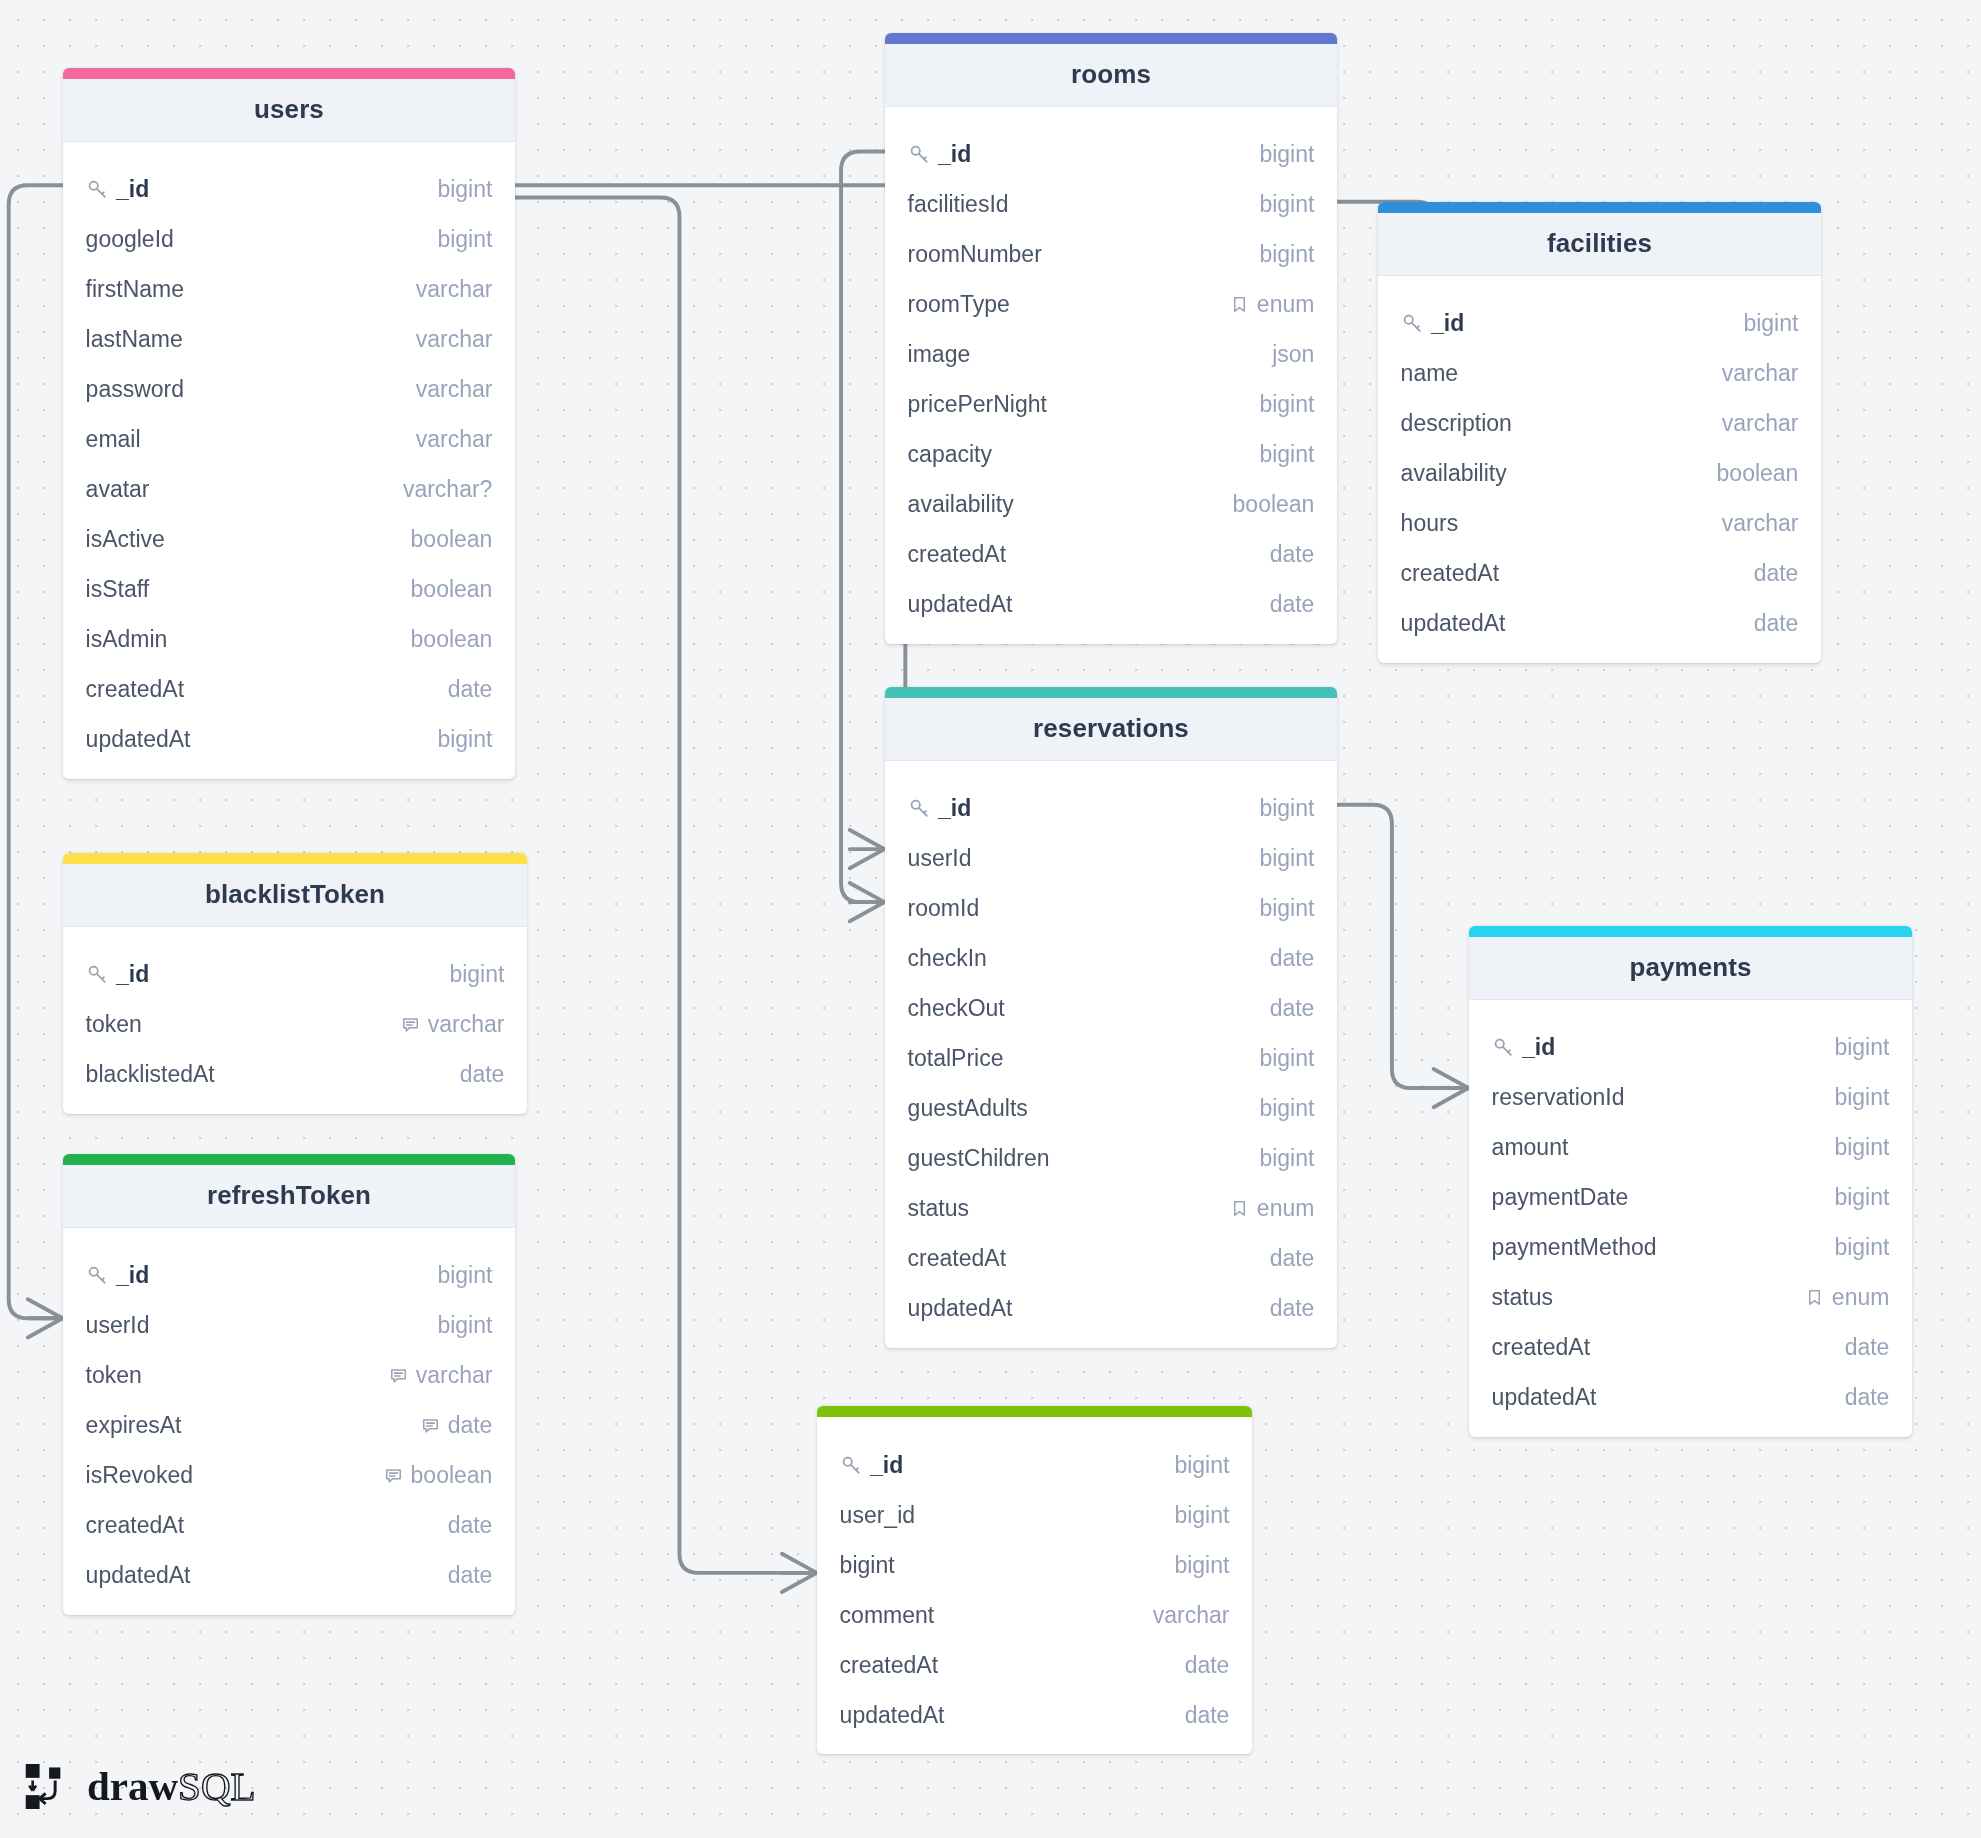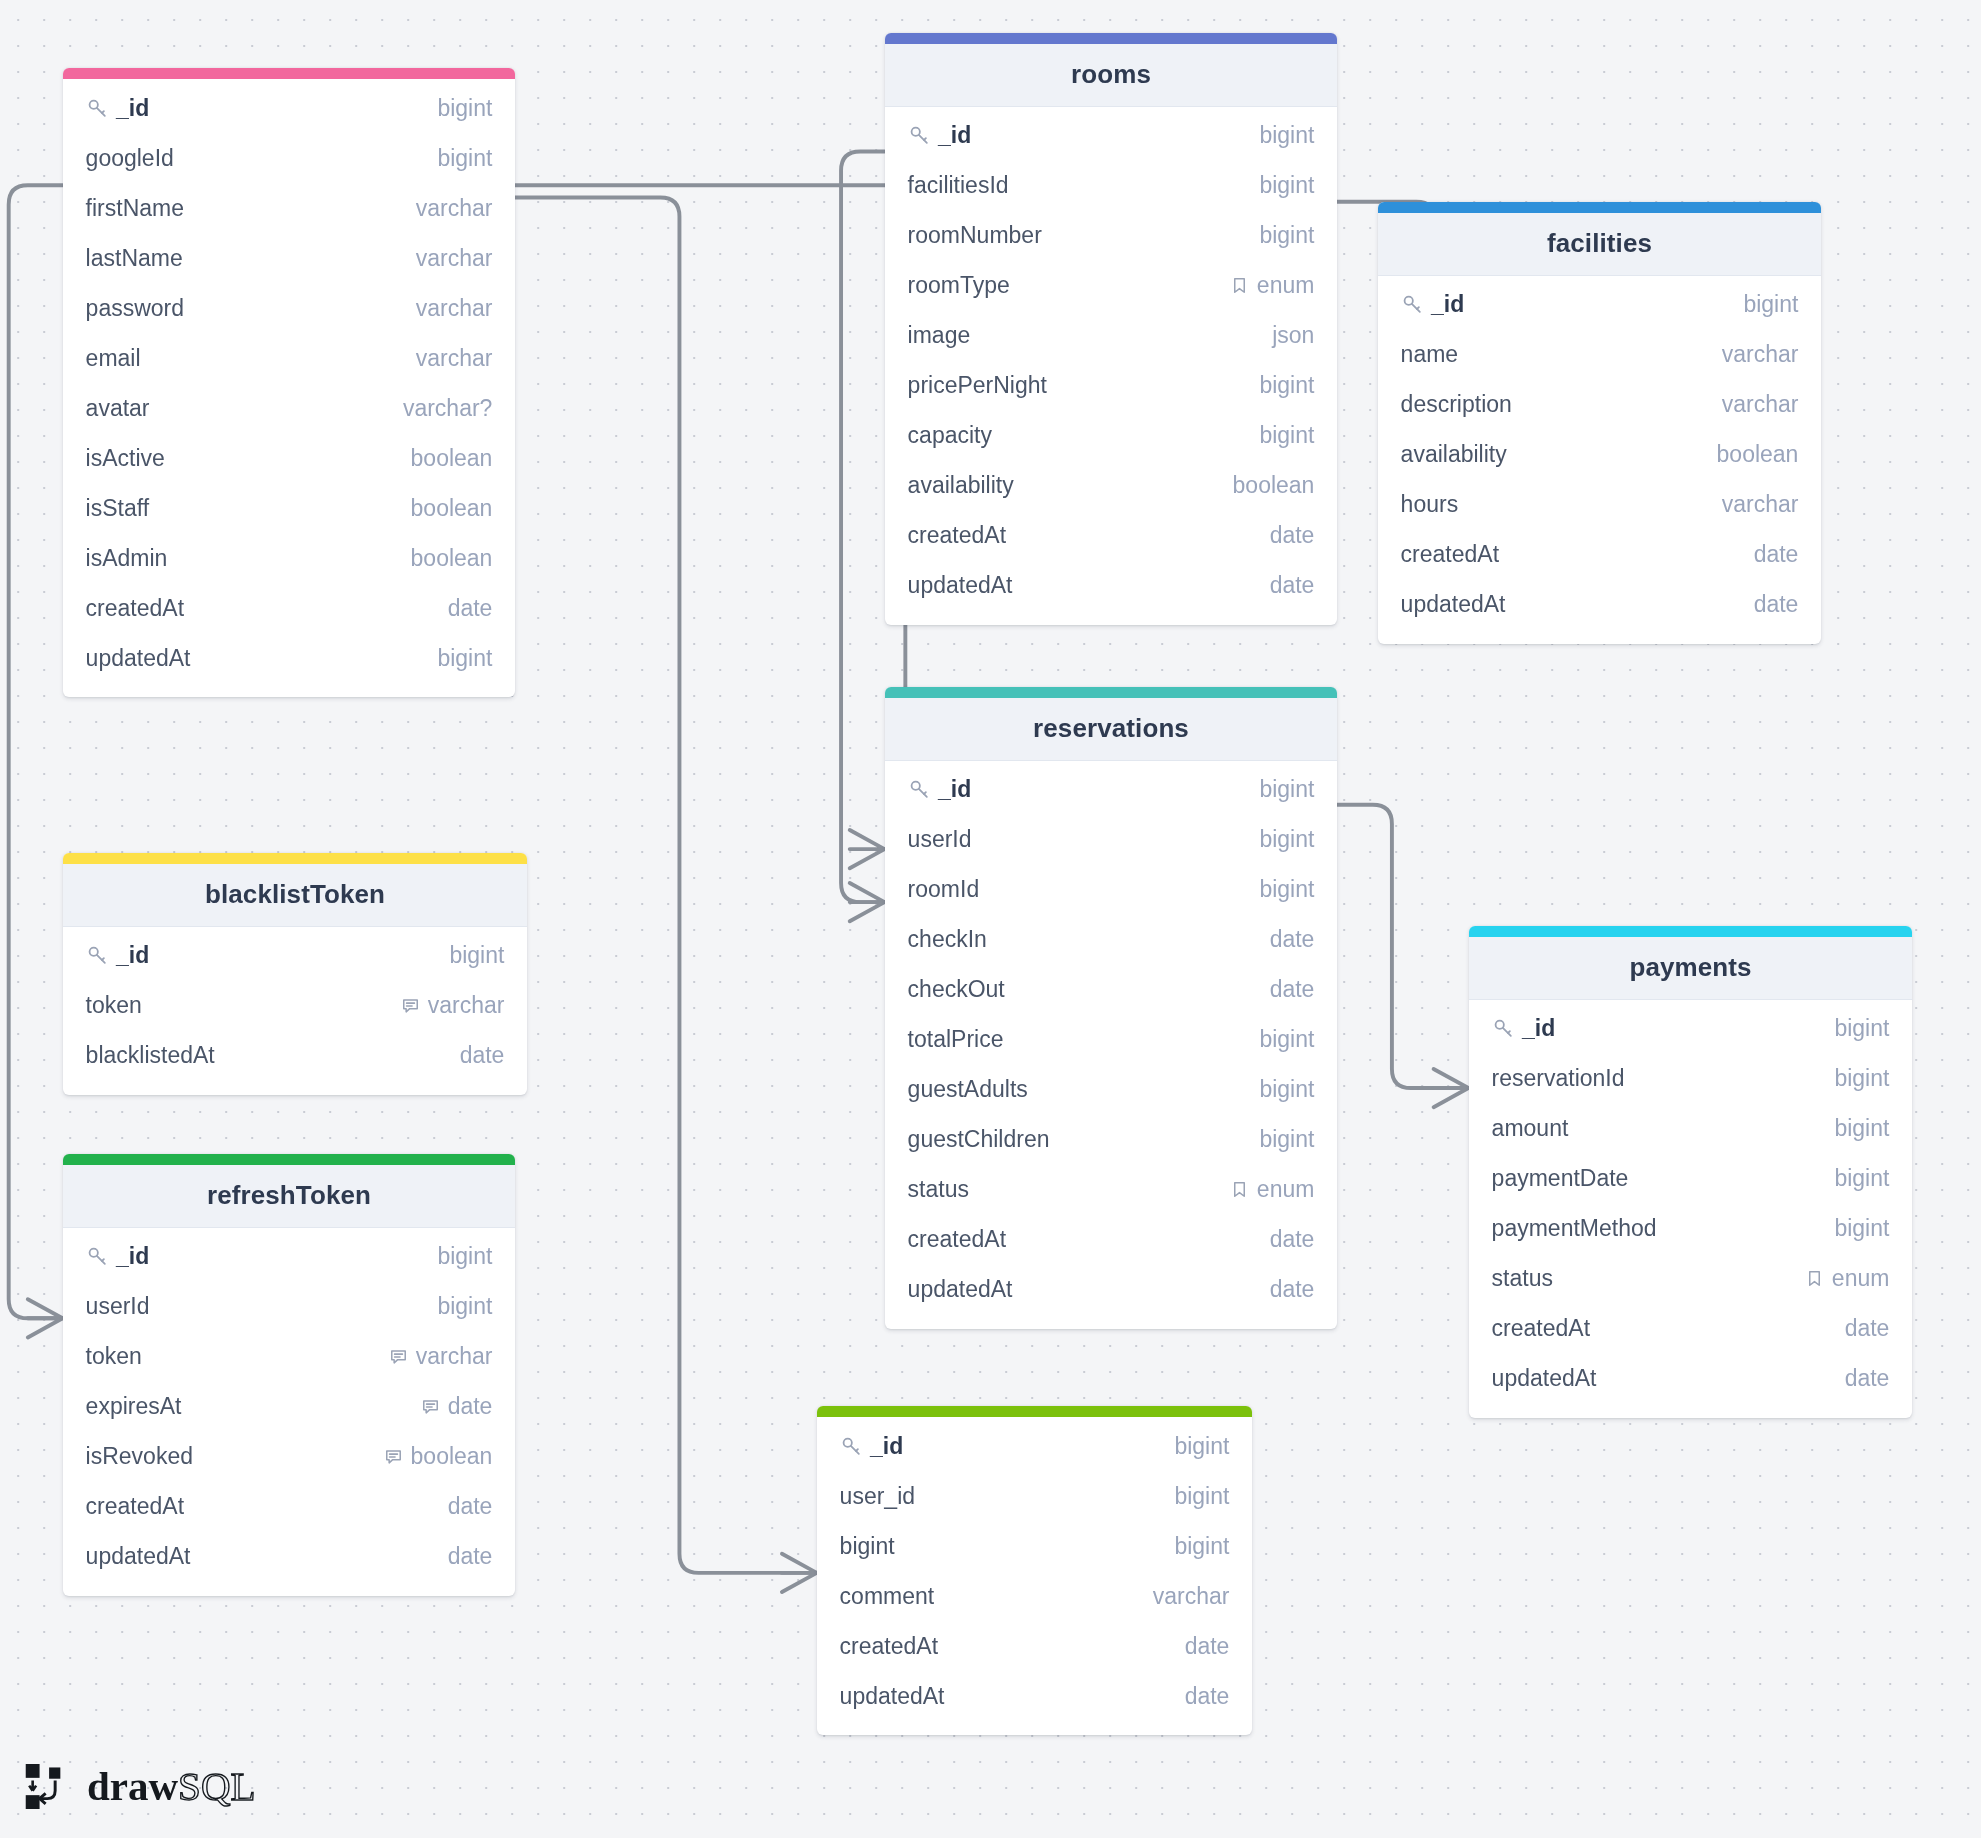--- a/index.html
+++ b/index.html
@@ -30,21 +30,21 @@
     border-bottom: 0.9px solid #e2e7ef;
     text-align: center;
     padding: 14.8px 8.7px 15.6px;
   }
   .table-title {
     font-size: 26px;
     font-weight: bold;
     color: #2e3a50;
     letter-spacing: 0.1px;
   }
-  .cols { padding: 4px 0 14px; }
+  .cols { padding: 23px 0 14px; }
   .col-row {
     display: flex;
     align-items: center;
     padding: 0 22.6px;
     height: 50px;
   }
   .col-left { display: flex; align-items: center; gap: 7.8px; flex: 1 1 auto; min-width: 0; }
   .col-name {
     font-size: 23px;
     color: #4a5568;
@@ -97,20 +97,23 @@
       <path d="M72 1517 L32 1495 M72 1517 L32 1517 M72 1517 L32 1539"></path>
 
       <path d="M1538 926 L1580 926 Q1602 926 1602 948 L1602 1230 Q1602 1252 1624 1252 L1690 1252"></path>
       <path d="M1690 1252 L1650 1230 M1690 1252 L1650 1252 M1690 1252 L1650 1274"></path>
     </g>
   </svg>
 
   <div id="tables-layer">
       <div class="table-card" style="left: 63px; top: 68px; width: 452px;">
         <div class="accent" style="background: rgb(242, 103, 157);"></div>
+        <div class="table-head">
+          <div class="table-title">users</div>
+        </div>
         <div class="cols">
           <div class="col-row pk">
             <div class="col-left">
               <span class="icon key-icon">
                 <svg width="22.6" height="22.6" viewBox="0 0 24 24" fill="none" stroke="#9aa3b5" stroke-width="1.9" stroke-linecap="round" stroke-linejoin="round">
                   <circle cx="8.2" cy="8.2" r="4.4"></circle>
                   <path d="M11.5 11.5 L20 20"></path>
                   <path d="M17 17 L19 15"></path>
                 </svg>
               </span>

